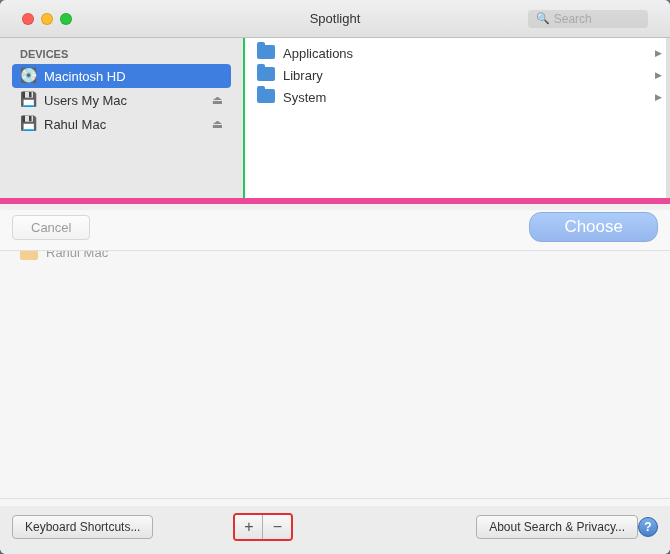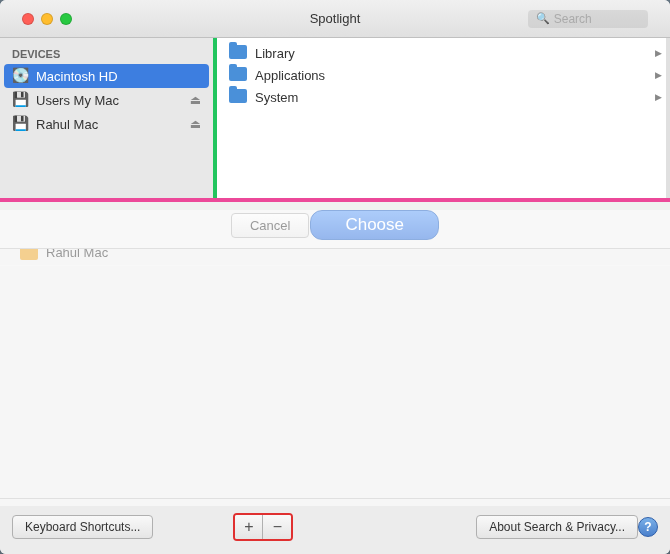--- a/index.html
+++ b/index.html
@@ -219,24 +219,24 @@
       background: white;
       border-bottom: 1px solid #c0c0c0;
     }
 
     .dialog-inner {
       display: flex;
     }
 
     
     .dialog-sidebar {
-      width: 217px;
+      width: 245px;
       background: #e8e8e8;
-      border-right: 4px solid #22c55e;
-      padding: 8px 0;
+      border-right: 2px solid #22c55e;
+      padding: 8px 8px;
       min-height: 160px;
     }
 
     
     .dialog-files {
       flex: 1;
       min-height: 160px;
       background: white;
       padding: 4px 0;
       position: relative;
@@ -289,25 +289,25 @@
       background: #4a90d9;
       border-radius: 2px 2px 0 0;
     }
     .dialog-file-label {
       font-size: 13px;
       color: #333;
     }
 
     .dialog-buttons {
       display: flex;
-      justify-content: center;
+      justify-content: space-between;
       align-items: center;
       padding: 8px 12px;
       background: #f0f0f0;
-      border-top: 4px solid #ec4899;
+      border-top: 6px solid #ec4899;
       gap: 1px;
     }
     .btn-cancel {
       padding: 4px 18px;
       background: linear-gradient(to bottom, #f9f9f9, #e5e5e5);
       border: 1px solid #b0b0b0;
       border-radius: 4px;
       font-size: 13px;
       cursor: pointer;
       color: #333;
@@ -521,27 +521,27 @@
           <span class="sidebar-item-label">Rahul Mac</span>
           <span class="sidebar-item-eject">⏏</span>
         </div>
       </div>
 
       <div class="dialog-files">
         <div class="dialog-file-item has-arrow">
           <span class="dialog-file-icon">
             <span class="folder-icon-blue"></span>
           </span>
-          <span class="dialog-file-label">Library</span>
+          <span class="dialog-file-label">Applications</span>
         </div>
         <div class="dialog-file-item has-arrow">
           <span class="dialog-file-icon">
             <span class="folder-icon-blue"></span>
           </span>
-          <span class="dialog-file-label">Applications</span>
+          <span class="dialog-file-label">Library</span>
         </div>
         <div class="dialog-file-item has-arrow">
           <span class="dialog-file-icon">
             <span class="folder-icon-blue"></span>
           </span>
           <span class="dialog-file-label">System</span>
         </div>
         <div class="dialog-resize-handle"></div>
       </div>
     </div>

